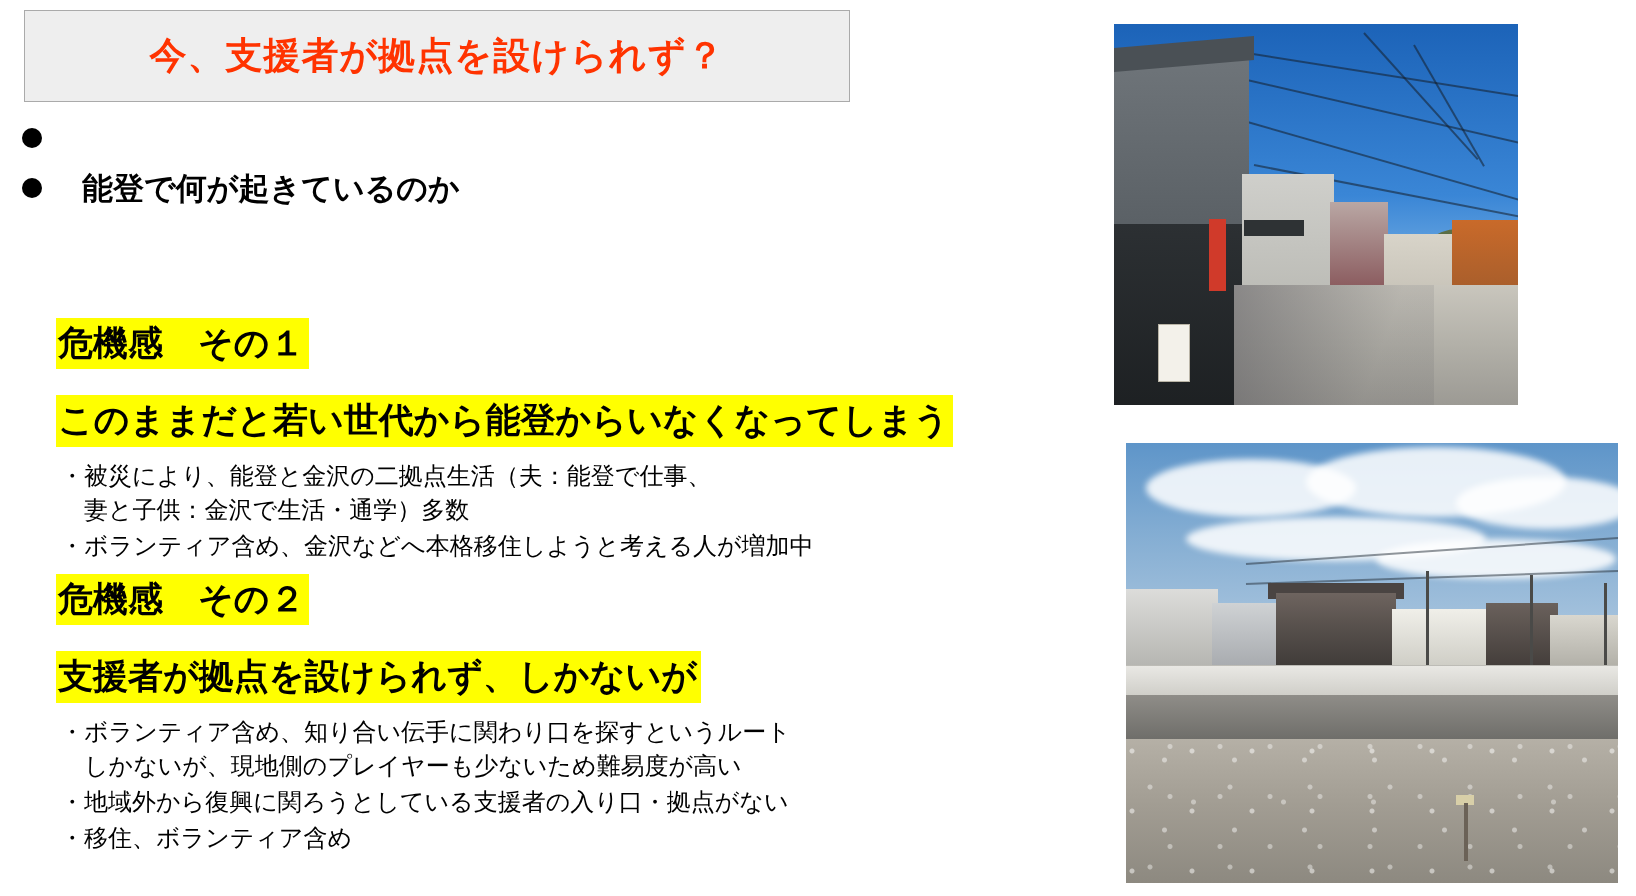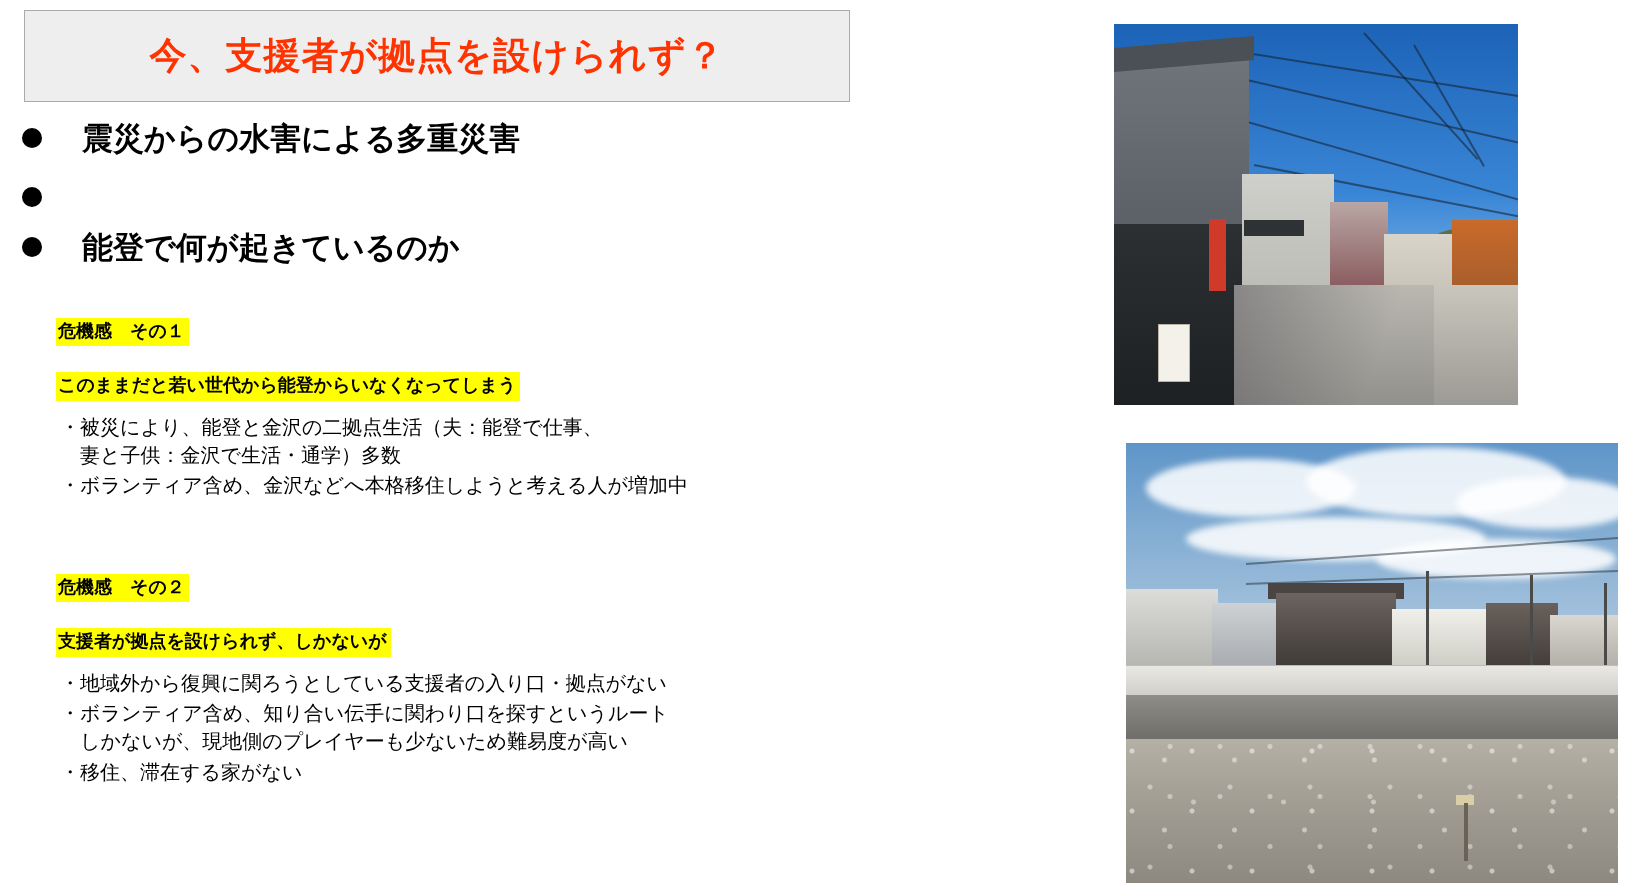--- a/index.html
+++ b/index.html
@@ -70,31 +70,31 @@
     position: absolute;
     left: 56px;
     width: 1000px;
   }
   .sec1 { top: 318px; }
   .sec2 { top: 574px; }
 
   .hl {
     display: inline-block;
     background: #ffff00;
-    font-size: 18px;
+    font-size: 35px;
     font-weight: bold;
     line-height: 1.35;
     padding: 1px 4px 3px 2px;
     white-space: nowrap;
   }
   .hl-head { margin-bottom: 26px; }
   .hl-sub  { margin-bottom: 12px; }
 
   .detail {
-    font-size: 20px;
+    font-size: 24px;
     line-height: 1.42;
     white-space: pre;
     margin-left: 4px;
   }
   .detail + .detail { margin-top: 2px; }
 
   
   .photo {
     position: absolute;
     overflow: hidden;
@@ -272,46 +272,42 @@
 </head>
 <body>
 
 <div class="title-box">
   <div class="title-text">今、支援者が拠点を設けられず？</div>
 </div>
 
 <div class="bullets">
   <div class="bullet-row">
     <span class="bullet-dot"></span>
-    <span class="bullet-text">震災からの水害による多重災害</span>
-  </div>
-  <div class="bullet-row">
-    <span class="bullet-dot"></span>
   </div>
   <div class="bullet-row">
     <span class="bullet-dot"></span>
     <span class="bullet-text">能登で何が起きているのか</span>
   </div>
 </div>
 
 <div class="section sec1">
   <div class="hl-head"><span class="hl">危機感　その１</span></div>
   <div class="hl-sub"><span class="hl">このままだと若い世代から能登からいなくなってしまう</span></div>
   <div class="detail">・被災により、能登と金沢の二拠点生活（夫：能登で仕事、
 　妻と子供：金沢で生活・通学）多数</div>
   <div class="detail">・ボランティア含め、金沢などへ本格移住しようと考える人が増加中</div>
 </div>
 
 <div class="section sec2">
   <div class="hl-head"><span class="hl">危機感　その２</span></div>
   <div class="hl-sub"><span class="hl">支援者が拠点を設けられず、しかないが</span></div>
-  <div class="detail">・地域外から復興に関ろうとしている支援者の入り口・拠点がない</div>
   <div class="detail">・ボランティア含め、知り合い伝手に関わり口を探すというルート
 　しかないが、現地側のプレイヤーも少ないため難易度が高い</div>
-  <div class="detail">・移住、滞在する家がない</div>
+  <div class="detail">・地域外から復興に関ろうとしている支援者の入り口・拠点がない</div>
+  <div class="detail">・移住、ボランティア含め</div>
 </div>
 
 <div class="photo photo-top">
   <div class="sky1"></div>
   <div class="hill1"></div>
 
   <div class="wire" style="left:120px; top:26px;  width:330px; transform:rotate(9deg);"></div>
   <div class="wire" style="left:120px; top:52px;  width:330px; transform:rotate(13deg);"></div>
   <div class="wire" style="left:130px; top:96px;  width:300px; transform:rotate(16deg);"></div>
   <div class="wire" style="left:140px; top:140px; width:280px; transform:rotate(11deg);"></div>

